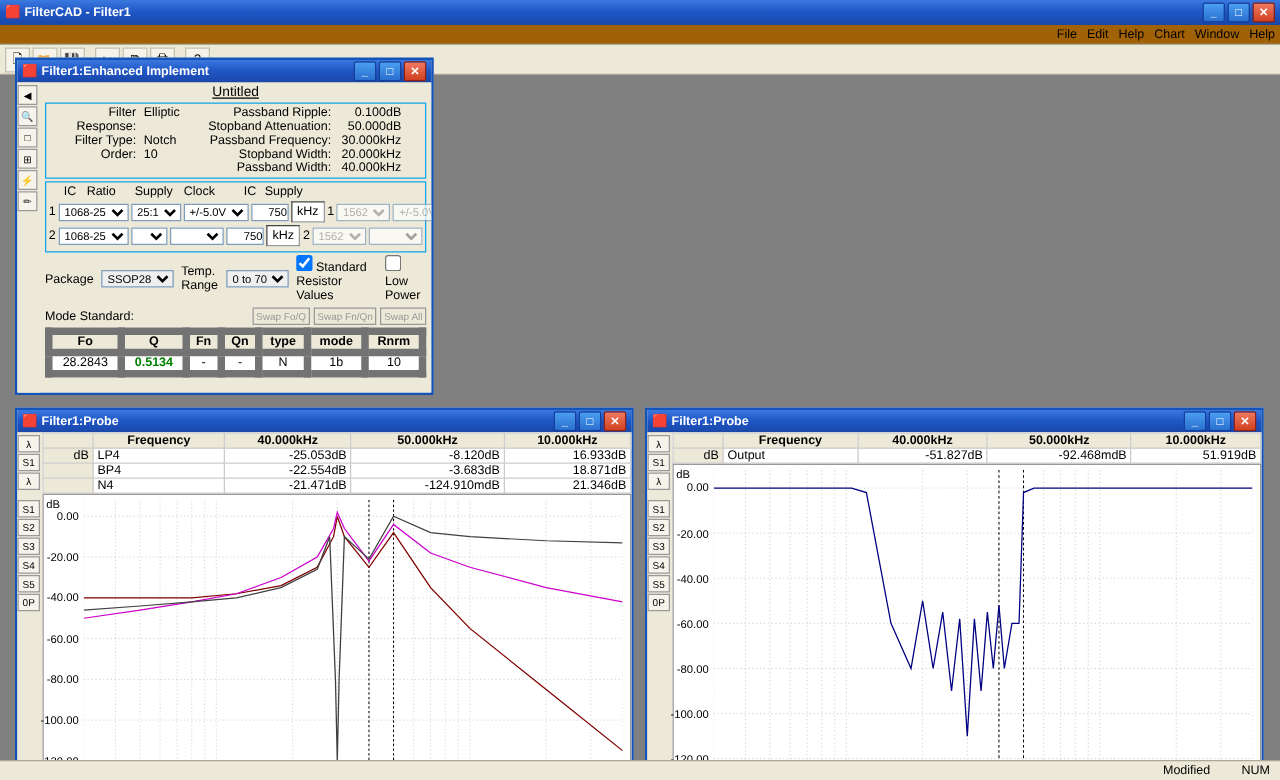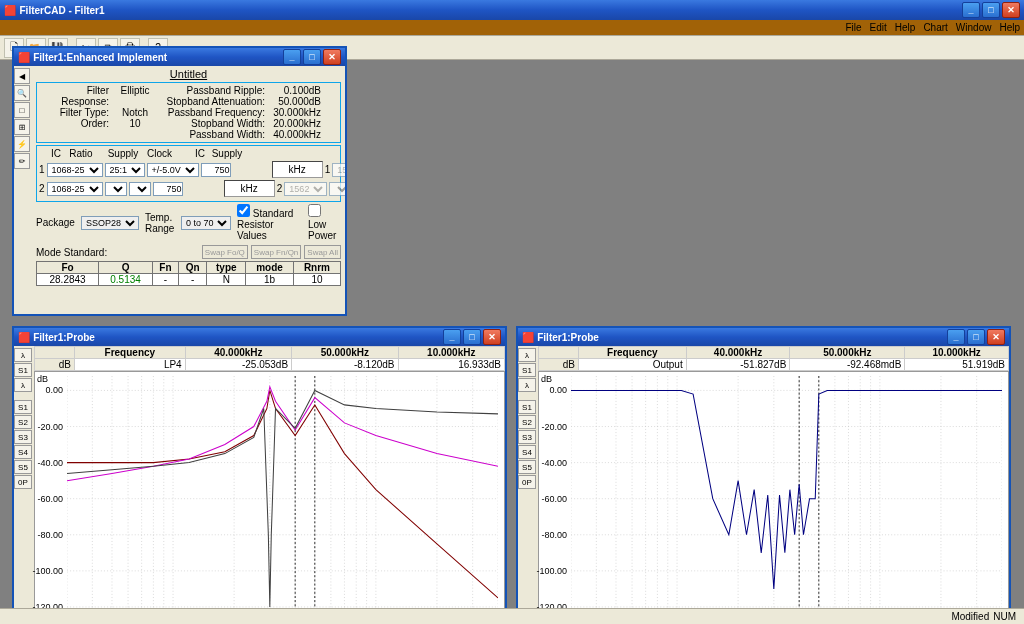--- a/index.html
+++ b/index.html
@@ -8,67 +8,67 @@
 
 .app-titlebar { height: 20px; background: linear-gradient(#3a79e0,#1f55c4 50%,#1a47a8); color: #fff; display: flex; align-items: center; padding: 0 4px; font-weight: bold; font-size: 11px; }
 .app-titlebar .sp { flex: 1; }
 .winbtn { width: 18px; height: 16px; margin-left: 2px; background: linear-gradient(#4a9ff0,#2a6fd0); border:1px solid #14409a; border-radius:2px; display:flex; align-items:center; justify-content:center; color:#fff; font-size:9px; cursor:pointer;}
 .winbtn.close { background: linear-gradient(#f07a60,#d04020); border-color:#902010;}
 .menubar { height:16px; background:#a16207; display:flex; align-items:center; padding:0 4px; gap:8px; border-bottom:1px solid #aca899;justify-content:flex-end;}
 .menubar span { cursor:pointer; }
 .toolbar { height:24px; background:#ece9d8; display:flex; align-items:center; padding:0 4px; gap:2px; border-bottom:1px solid #aca899;}
 .tbtn { width:20px; height:20px; background:#f5f3ea; border:1px solid #c0c0b0; display:flex; align-items:center; justify-content:center; font-size:10px; cursor:pointer;}
 .mdi { position:absolute; top:60px; left:0; right:0; bottom:16px; background:#808080;}
-.statusbar { position:absolute; bottom:0; left:0; right:0; height:16px; background:#ece9d8; border-top:1px solid #aca899; display:flex; align-items:center; justify-content:flex-end; gap:4px; padding:0 8px;}
+.statusbar { position:absolute; bottom:0; left:0; right:0; height:16px; background:#ece9d8; border-top:1px solid #aca899; display:flex; align-items:center; justify-content:flex-end; gap:25px; padding:0 8px;}
 
 .childwin { position:absolute; background:#ece9d8; border:2px solid #1453b7;}
 .childwin .ctitle { height:18px; background: linear-gradient(#3a79e0,#1f55c4 50%,#1a47a8); color:#fff; display:flex; align-items:center; padding:0 4px; font-weight:bold; font-size:10px;}
 .childwin .ctitle .sp{flex:1;}
 .childwin .cbody { position:absolute; top:18px; left:0; right:0; bottom:0; background:#ece9d8;}
 
 .impl { left:12px; top:-14px; width:335px; height:270px; }
 .impl .vtool { position:absolute; left:0; top:0; width:18px; bottom:0; background:#ece9d8; display:flex; flex-direction:column; gap:1px; padding-top:2px;}
 .impl .vtool div{ width:16px; height:16px; border:1px solid #999; background:#f5f3ea; font-size:8px; display:flex; align-items:center;justify-content:center; cursor:pointer;}
 .impl .doc { position:absolute; left:18px; right:0; top:0; bottom:0; padding:2px 4px; overflow:hidden;}
 .docname{ text-align:center; font-size:11px; margin-bottom:2px;text-decoration:underline;}
 .paramrow { display:flex; gap:6px; font-size:9px;}
-.paramrow .l{ width:70px; text-align:right;} .paramrow .v{width:40px;text-align:center;} .paramrow .l2{width:100px; text-align:right;} .paramrow .v2{width:50px; text-align:right;}
+.paramrow .l{ width:70px; text-align:right;} .paramrow .v{width:40px;} .paramrow .l2{width:100px; text-align:right;} .paramrow .v2{width:50px; text-align:right;}
 .radiorow{ display:flex; gap:10px; font-size:9px; margin:2px 0;}
 .drops{ display:flex; gap:2px; align-items:center; font-size:9px; margin-bottom:2px;}
 .drops select, .drops input{ height:14px; font-size:9px; border:1px solid #7f9db9; background:#fff;}
 .drops input{ width:30px; text-align:right;}
 .optrow{display:flex; gap:6px; align-items:center; font-size:9px; margin:2px 0;}
 .optrow select{height:14px;font-size:9px;border:1px solid #7f9db9;}
 .swapbtns{display:flex; gap:3px; justify-content:flex-end; margin:2px 0;}
 .swapbtns button{font-size:8px; height:14px; padding:0 2px; background:#ece9d8; border:1px solid #999; color:#999;}
 .dtable{ width:100%; border:1px solid #999; background:#fff; font-size:8.5px; border-collapse:collapse;}
-.dtable th,.dtable td{ border:1px solid #737373; padding:0 2px; height:11px; text-align:center;}
+.dtable th,.dtable td{ border:6px solid #737373; padding:0 2px; height:11px; text-align:center;}
 .dtable th{ background:#ece9d8; text-align:center;}
-.green{color:#008000;}
+.green{color:#008000;font-weight:bold;}
 
 .probe { width:495px; height:330px;}
 .probe1{ left:12px; top:266px;}
 .probe2{ left:516px; top:266px;}
 .probe .vtool2{position:absolute;left:0;top:0;width:20px;bottom:0;background:#ece9d8;display:flex;flex-direction:column;gap:1px;padding-top:2px;}
 .probe .vtool2 div{width:18px;height:14px;border:1px solid #999;background:#f5f3ea;font-size:8px;display:flex;align-items:center;justify-content:center;cursor:pointer;}
 .probe .pbody{position:absolute;left:20px;right:0;top:0;bottom:0;display:flex;flex-direction:column;}
 .ptable{width:100%;background:#fff;font-size:9px;border-collapse:collapse;}
 .ptable td,.ptable th{border:1px solid #ccc;padding:0 3px;height:11px;}
 .ptable td:first-child{width:40px;background:#ece9d8;}
 .ptable th{background:#ece9d8;text-align:center;}
 .ptable td{text-align:right;}
-.ptable td.name{text-align:right;}
+.ptable td.name{text-align:left;}
 .chartarea{flex:1;position:relative;border:1px solid #999;background:#fff;}
 .chartgrid{position:absolute;left:32px;top:4px;right:6px;bottom:28px;}
 .yaxis{position:absolute;left:0;top:4px;bottom:28px;width:30px;}
 .yaxis div{position:absolute;right:2px;font-size:9px;transform:translateY(-50%);}
 svg.plot{width:100%;height:100%;display:block;}
 .gridln{stroke:#bbb;stroke-width:0.5;stroke-dasharray:1 2;}
 .dblabel{position:absolute;left:0;top:-12px;font-size:9px;}
-.qbox{border:1px inset #999;padding:2px 16px;background:#fff;margin-left:39px;}
+.qbox{border:1px inset #999;padding:2px 4px;background:#fff;}
 .boxed{border:1px solid #0ea5e9;padding:2px;margin-bottom:2px;}
 </style>
 </head>
 <body>
 
 <div class="app-titlebar">
   <span>🟥</span>&nbsp;
   <span>FilterCAD - Filter1</span>
   <span class="sp"></span>
   <div class="winbtn">_</div>
@@ -266,20 +266,34 @@
                 <th>10.000kHz</th>
               </tr>
           </tbody>
             <tbody id="p1rows">
               <tr>
                 <td>dB</td>
                 <td class="name">LP4</td>
                 <td>-25.053dB</td>
                 <td>-8.120dB</td>
                 <td>16.933dB</td>
+              </tr>
+              <tr>
+                <td></td>
+                <td class="name">BP4</td>
+                <td>-22.554dB</td>
+                <td>-3.683dB</td>
+                <td>18.871dB</td>
+              </tr>
+              <tr>
+                <td></td>
+                <td class="name">N4</td>
+                <td>-21.471dB</td>
+                <td>-124.910mdB</td>
+                <td>21.346dB</td>
               </tr>
             </tbody>
         </table>
         <div class="chartarea">
           <div class="dblabel" style="left:2px;top:2px">dB</div>
           <div class="yaxis" id="p1y">
               <div style="top: 5.7971%;">0.00</div>
               <div style="top: 20.2899%;">-20.00</div>
               <div style="top: 34.7826%;">-40.00</div>
               <div style="top: 49.2754%;">-60.00</div>

